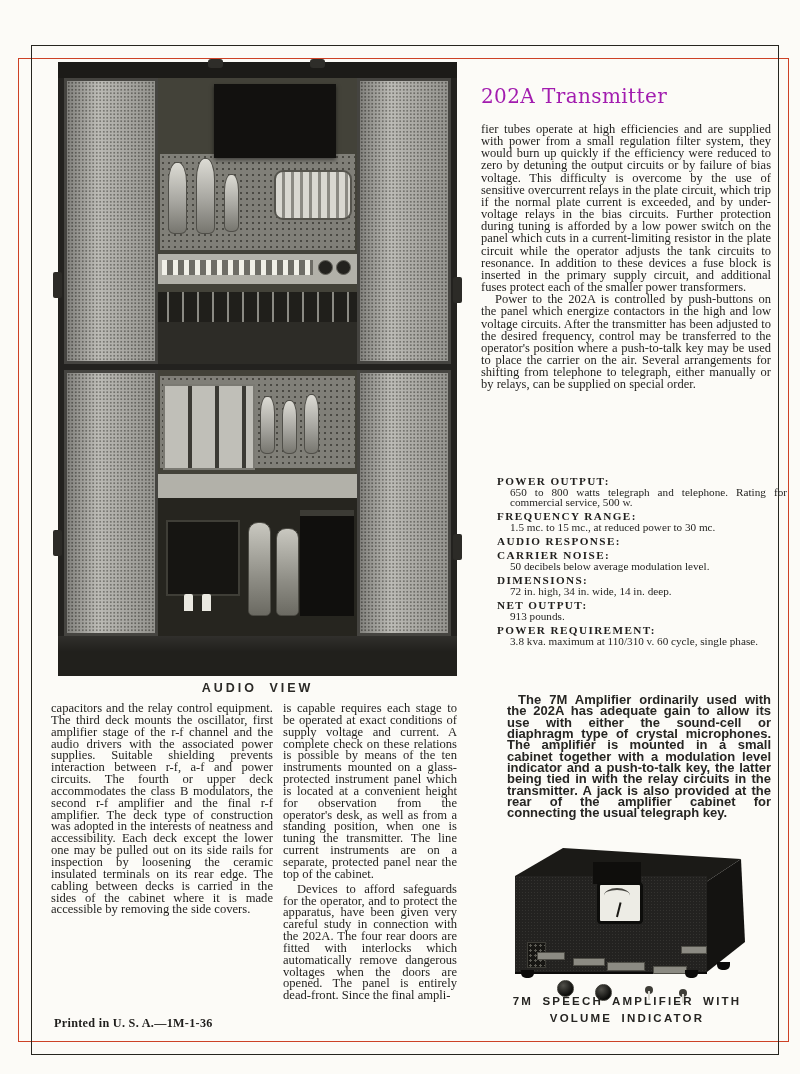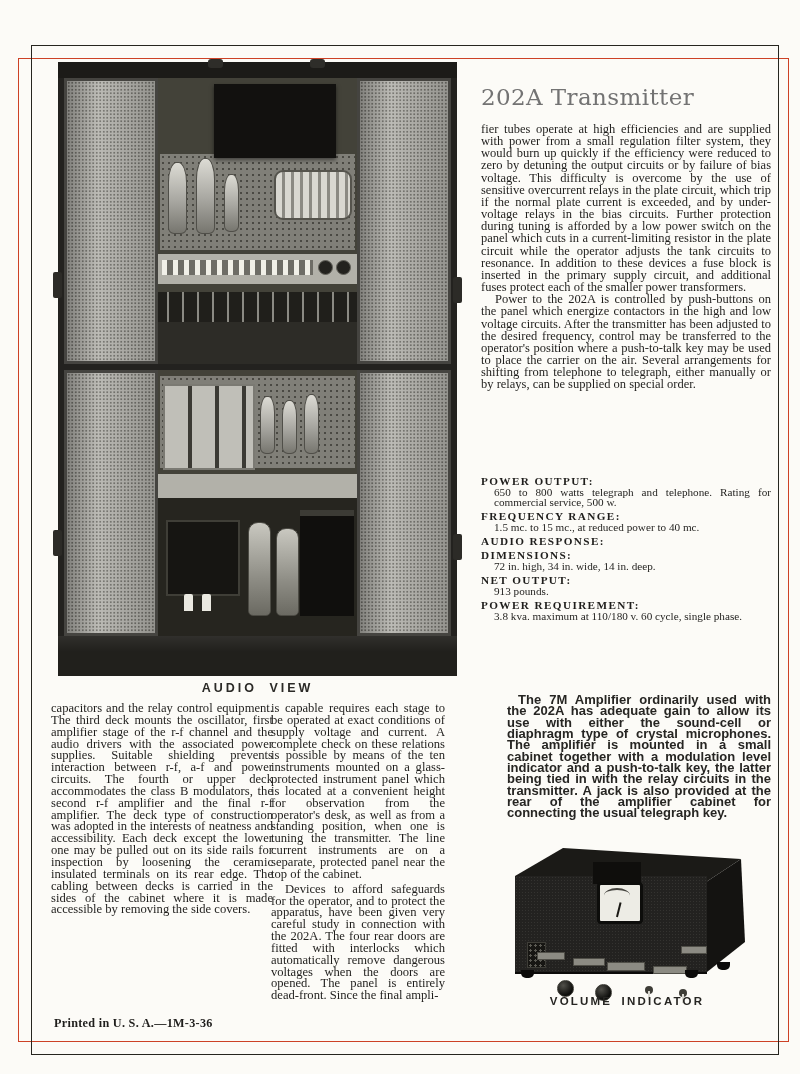--- a/index.html
+++ b/index.html
@@ -81,32 +81,32 @@
 
   .photo-caption { position:absolute; left:58px; top:681px; width:399px; text-align:center;
       font-family:"Liberation Sans", sans-serif; font-weight:700; font-size:12.5px;
       letter-spacing:3px; word-spacing:6px; color:#2b2a27; }
 
   
   .col { position:absolute; top:703px; font-size:12.6px; line-height:11.85px; text-align:justify; }
   .col p { margin:0; }
   .col p.indent { text-indent:14px; margin-top:3px; }
   .col1 { left:51px; width:222px; }
-  .col2 { left:271px; width:174px; }
+  .col2 { left:283px; width:174px; }
   .printed-note { position:absolute; left:54px; top:1016px; font-size:12.2px; font-weight:700; letter-spacing:.3px; }
 
   
   .rightcol { position:absolute; left:481px; top:84px; width:290px; }
   .rc-title { position:absolute; left:0; top:0; margin:0; font-family:"DejaVu Serif", serif;
-      font-weight:400; font-size:23px; letter-spacing:.4px; color:#737373; white-space:nowrap; }
+      font-weight:400; font-size:20px; letter-spacing:.4px; color:#a21caf; white-space:nowrap; }
   .rc-paras { position:absolute; left:0; top:39px; width:290px; height:352px; overflow:hidden;
       font-size:12.5px; line-height:12.15px; text-align:justify; }
   .rc-paras p { margin:0; }
   .rc-paras p.indent { text-indent:14px; }
-  .rc-specs { position:absolute; left:0; top:392px; width:290px; height:218px; overflow:hidden; }
+  .rc-specs { position:absolute; left:16px; top:392px; width:290px; height:218px; overflow:hidden; }
   .spec { margin-bottom:3.5px; }
   .spec-label { font-weight:700; font-size:11.2px; letter-spacing:1.4px; line-height:11px; }
   .spec-value { font-size:11.2px; line-height:10.3px; padding-left:13px; text-align:justify; }
   .rc-note { position:absolute; left:26px; top:610px; width:264px; height:146px; overflow:hidden;
       font-family:"Liberation Sans", sans-serif; font-weight:700; font-size:13px;
       line-height:11.35px; text-align:justify; text-indent:11px; color:#262522; }
 
   
   .amp { position:absolute; left:26px; top:758px; width:240px; height:148px; }
   .amp-top { position:absolute; inset:0; background:#1b1a17;
@@ -202,21 +202,21 @@
     </div>
 
     <div class="cab-base"></div>
   </div>
 
   <div class="photo-caption">AUDIO VIEW</div>
 
   <div class="col col1">
     <p>capacitors and the relay control equipment.  The third deck mounts the oscillator, first amplifier stage of the r-f channel and the audio drivers with the associated power supplies.  Suitable shielding prevents interaction between r-f, a-f and power circuits.  The fourth or upper deck accommodates the class B modulators, the second r-f amplifier and the final r-f amplifier.  The deck type of construction was adopted in the interests of neatness and accessibility.  Each deck except the lower one may be pulled out on its side rails for inspection by loosening the ceramic insulated terminals on its rear edge.  The cabling between decks is carried in the sides of the cabinet where it is made accessible by removing the side covers.</p>
   </div>
-  <div class="printed-note">Printed in U. S. A.—1M-3-36</div>
+  <div class="printed-note">Printed in U. S. A.—1M-1-36</div>
 
   <div class="col col2">
     <p>is capable requires each stage to be operated at exact conditions of supply voltage and current.  A complete check on these relations is possible by means of the ten instruments mounted on a glass-protected instrument panel which is located at a convenient height for observation from the operator's desk, as well as from a standing position, when one is tuning the transmitter.  The line current instruments are on a separate, protected panel near the top of the cabinet.</p>
     <p class="indent">Devices to afford safeguards for the operator, and to protect the apparatus, have been given very careful study in connection with the 202A.  The four rear doors are fitted with interlocks which automatically remove dangerous voltages when the doors are opened.  The panel is entirely dead-front.  Since the final ampli-</p>
   </div>
 
   <div class="rightcol">
     <h1 class="rc-title">202A Transmitter</h1>
 
     <div class="rc-paras">
@@ -224,36 +224,40 @@
       <p class="indent">Power to the 202A is controlled by push-buttons on the panel which energize contactors in the high and low voltage circuits.  After the transmitter has been adjusted to the desired frequency, control may be transferred to the operator's position where a push-to-talk key may be used to place the carrier on the air.  Several arrangements for shifting from telephone to telegraph, either manually or by relays, can be supplied on special order.</p>
     </div>
 
     <div class="rc-specs">
       <div class="spec">
         <div class="spec-label">POWER OUTPUT:</div>
         <div class="spec-value">650 to 800 watts telegraph and telephone.  Rating for commercial service, 500 w.</div>
       </div>
       <div class="spec">
         <div class="spec-label">FREQUENCY RANGE:</div>
-        <div class="spec-value">1.5 mc. to 15 mc., at reduced power to 40 mc.</div>
+        <div class="spec-value">1.5 mc. to 15 mc., at reduced power to 30 mc.</div>
       </div>
       <div class="spec">
         <div class="spec-label">AUDIO RESPONSE:</div>
+      </div>
+      <div class="spec">
+        <div class="spec-label">CARRIER NOISE:</div>
+        <div class="spec-value">50 decibels below average modulation level.</div>
       </div>
       <div class="spec">
         <div class="spec-label">DIMENSIONS:</div>
         <div class="spec-value">72 in. high, 34 in. wide, 14 in. deep.</div>
       </div>
       <div class="spec">
         <div class="spec-label">NET OUTPUT:</div>
         <div class="spec-value">913 pounds.</div>
       </div>
       <div class="spec">
         <div class="spec-label">POWER REQUIREMENT:</div>
-        <div class="spec-value">3.8 kva. maximum at 110/180 v. 60 cycle, single phase.</div>
+        <div class="spec-value">3.8 kva. maximum at 110/310 v. 60 cycle, single phase.</div>
       </div>
     </div>
 
     <div class="rc-note">The 7M Amplifier ordinarily used with the 202A has adequate gain to allow its use with either the sound-cell or diaphragm type of crystal microphones.  The amplifier is mounted in a small cabinet together with a modulation level indicator and a push-to-talk key, the latter being tied in with the relay circuits in the transmitter.  A jack is also provided at the rear of the amplifier cabinet for connecting the usual telegraph key.</div>
 
     <div class="amp">
       <div class="amp-top"></div>
       <div class="amp-side"></div>
       <div class="amp-front">
         <div class="jack-panel"></div>
@@ -271,17 +275,18 @@
       <div class="meter">
         <div class="meter-arc"></div>
         <div class="meter-needle"></div>
       </div>
       <div class="foot f1"></div>
       <div class="foot f2"></div>
       <div class="foot f3"></div>
     </div>
 
     <div class="amp-caption">
+      <div>7M SPEECH AMPLIFIER WITH</div>
       <div>VOLUME INDICATOR</div>
     </div>
   </div>
 
 </div>
 
 </body></html>

